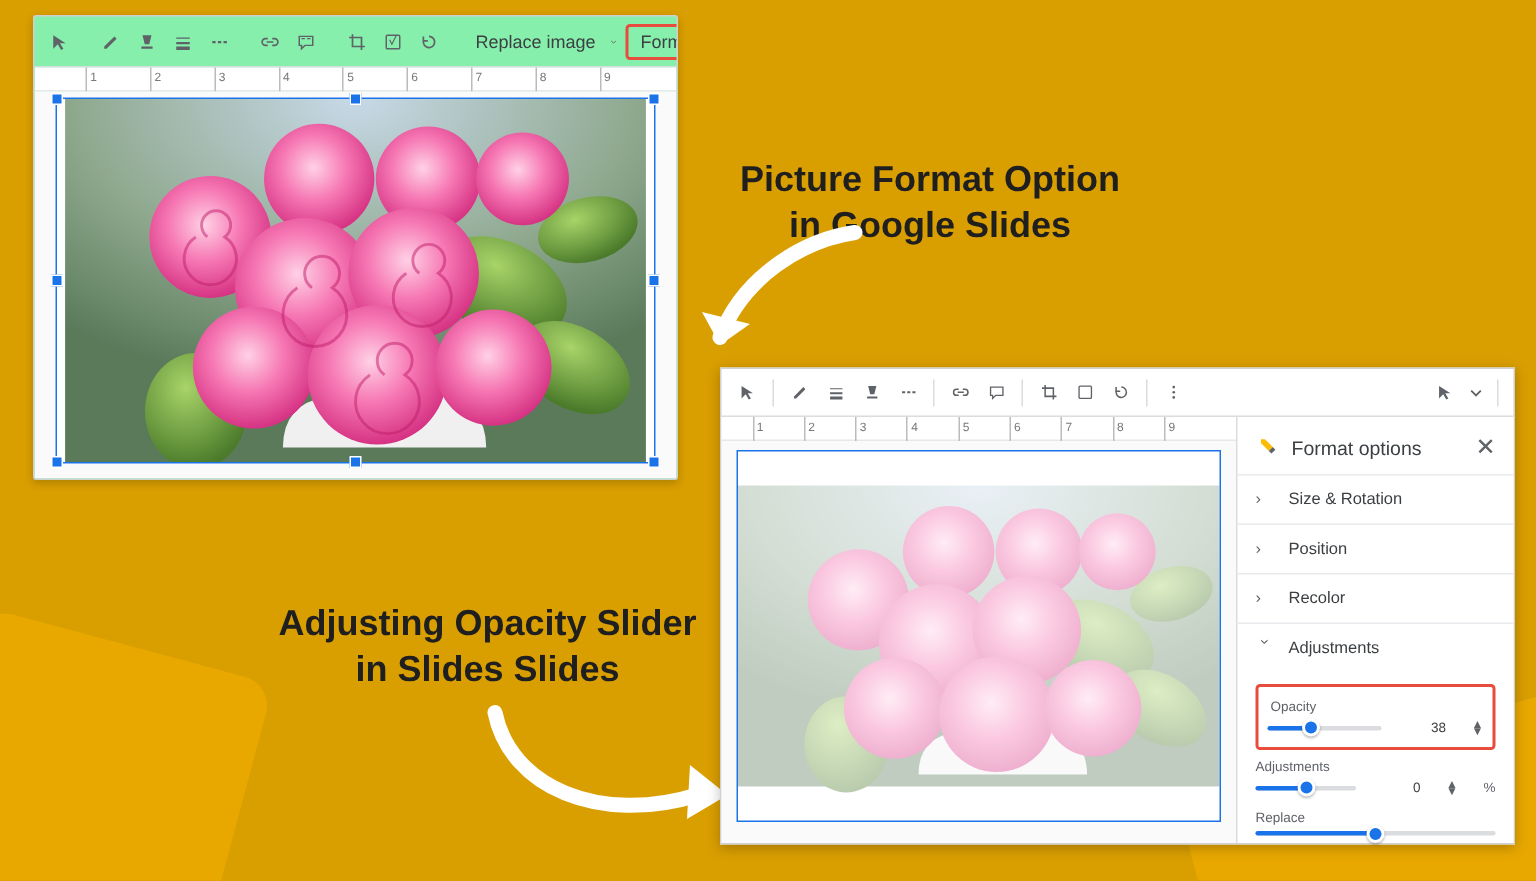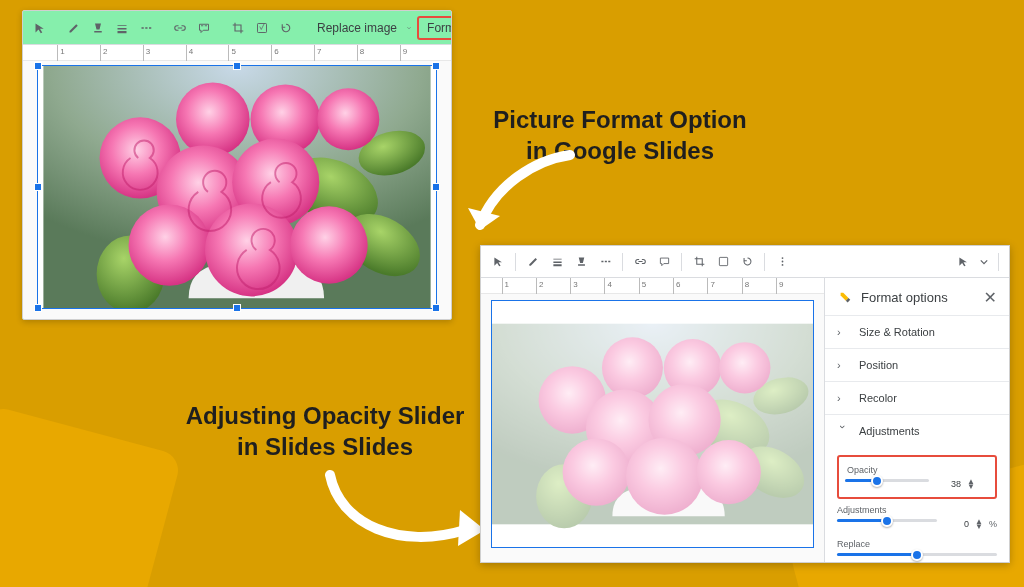--- a/index.html
+++ b/index.html
@@ -193,21 +193,21 @@
   .panel-row {
     display: flex; align-items: center;
     padding: 10px 12px;
     font-size: 11px;
     color: #3c4043;
     cursor: pointer;
   }
   .chev { width: 12px; margin-right: 10px; color: #5f6368; font-size: 11px; }
   .adj-block { padding: 6px 10px 0 10px; }
   .adj-label { font-size: 9px; color: #5f6368; margin: 4px 0 4px 2px; }
-  .slider-row { display: flex; gap: 6px; }
+  .slider-row { display: flex; align-items: center; gap: 17px; }
   .track {
     flex: 1; height: 3px;
     background: #dadce0;
     border-radius: 2px;
     position: relative;
   }
   .track .fill {
     position: absolute; left: 0; top: 0; bottom: 0;
     background: #1a73e8;
     border-radius: 2px;
@@ -224,21 +224,21 @@
   .valbox {
     width: 26px;
     font-size: 9px;
     text-align: right;
     color: #3c4043;
   }
   .stepper { font-size: 8px; color: #5f6368; line-height: 5px; }
   .opacity-block {
     border: 2px solid #e74c3c;
     border-radius: 3px;
-    padding: 4px 20px 8px 6px;
+    padding: 4px 6px 8px 6px;
     margin: 2px 2px 6px 2px;
   }
 </style>
 </head>
 <body>
 
 <div class="bg-shape-1"></div>
 <div class="bg-shape-2"></div>
 
 <div class="shot1">

